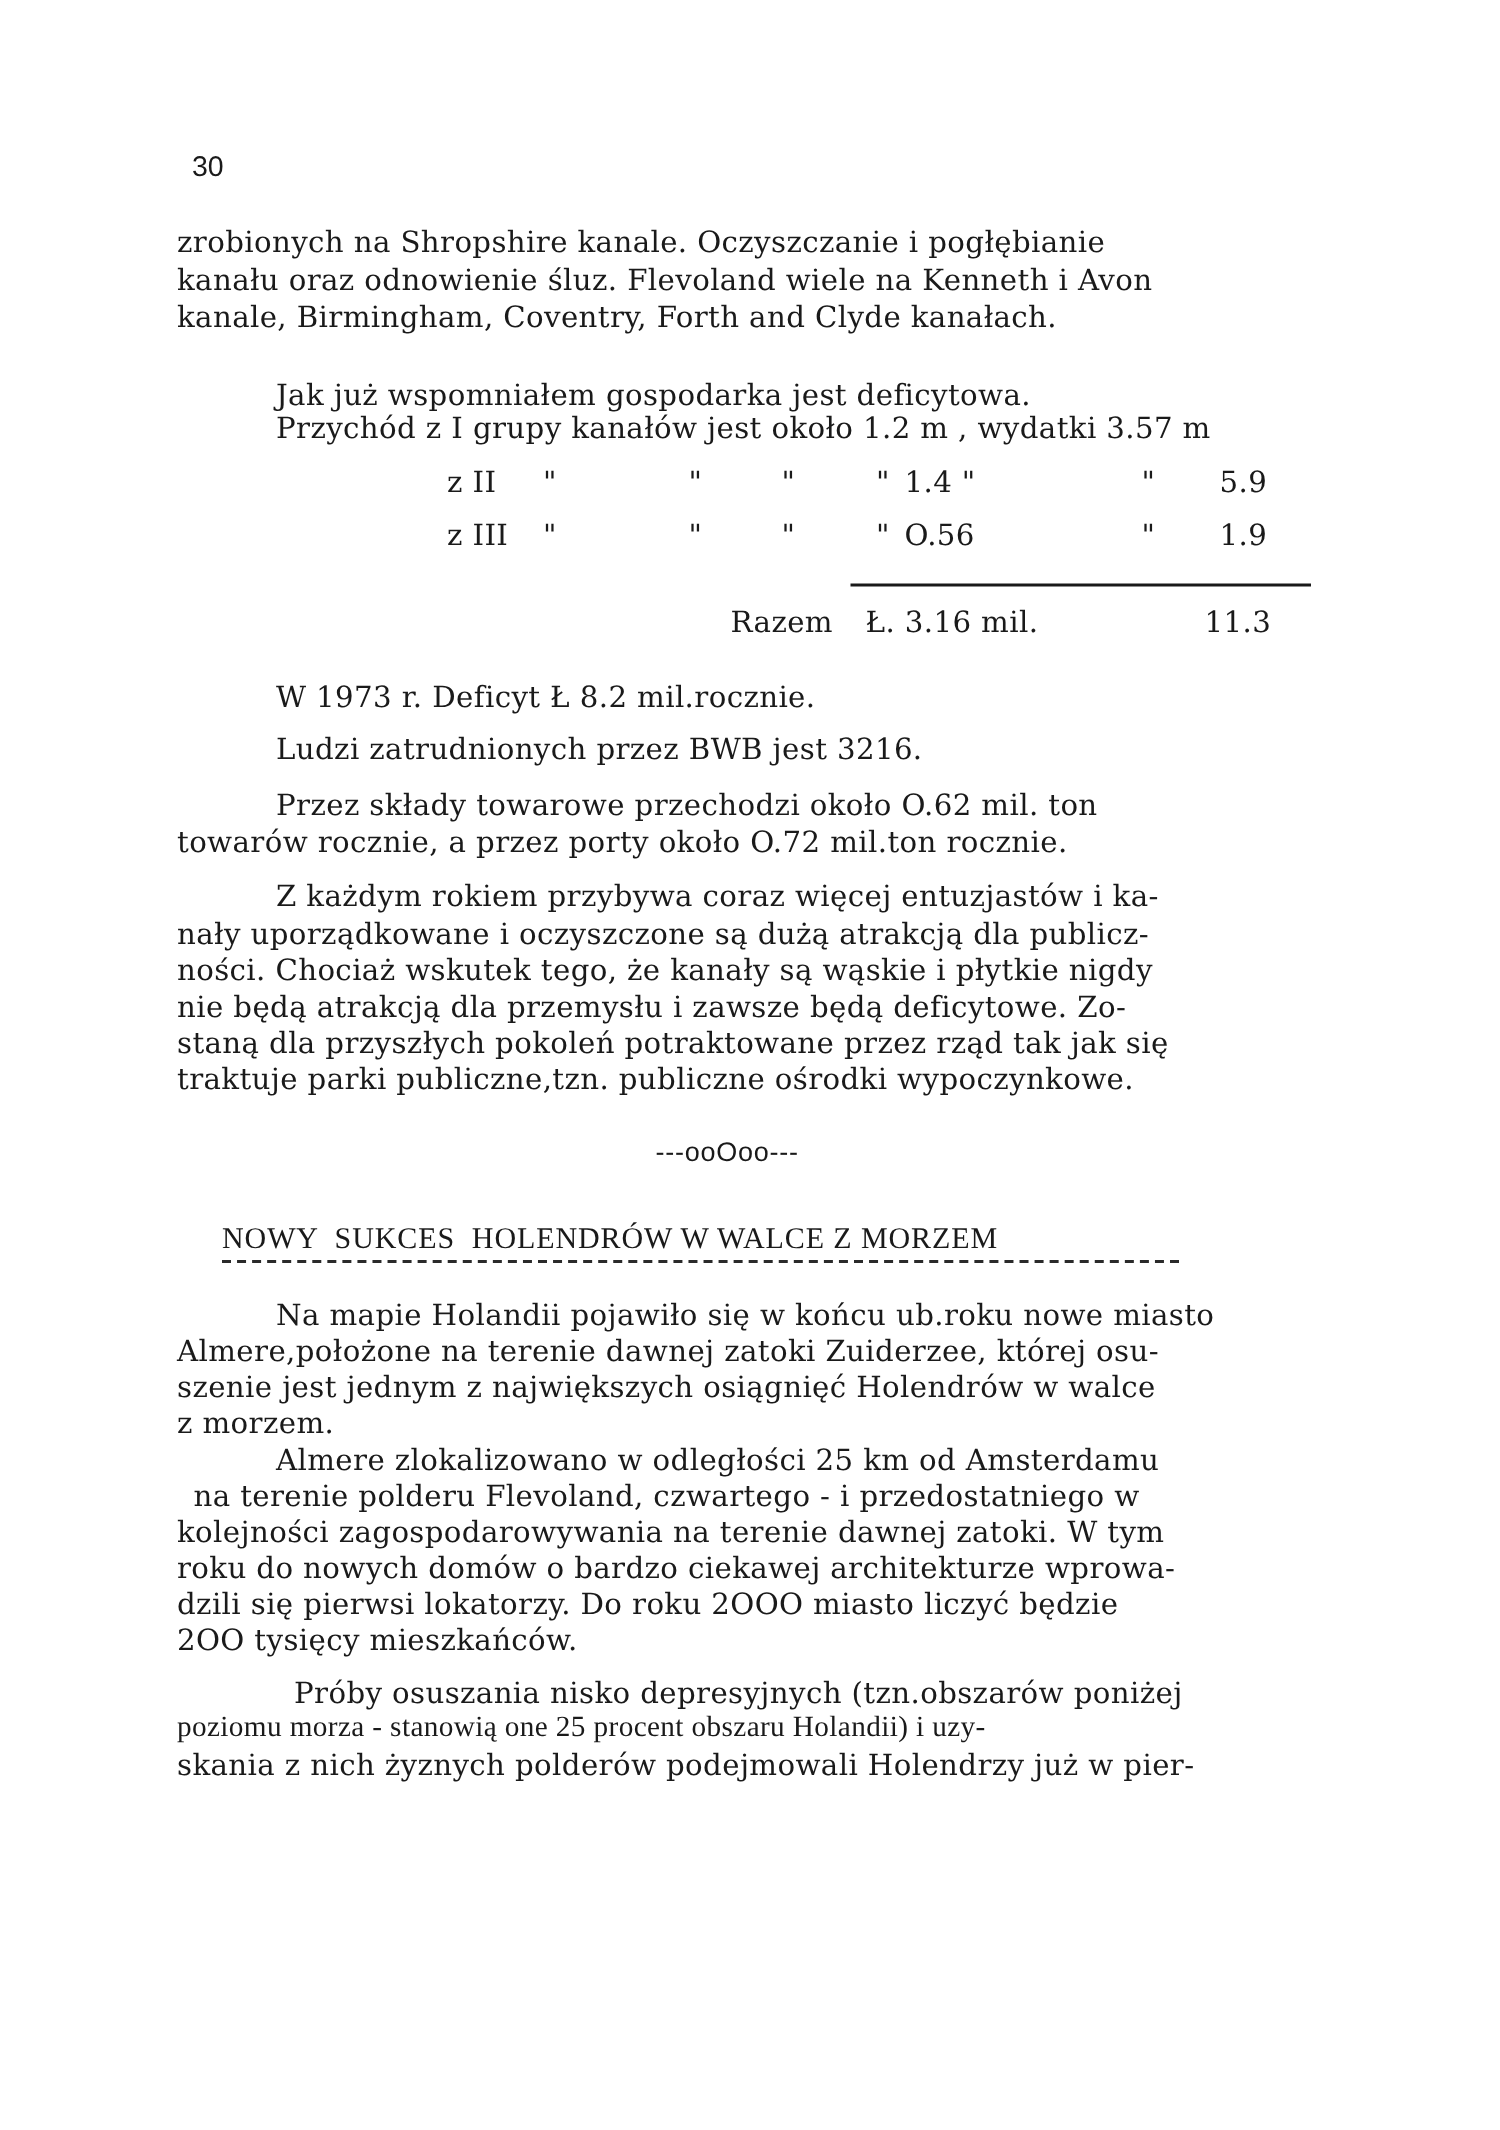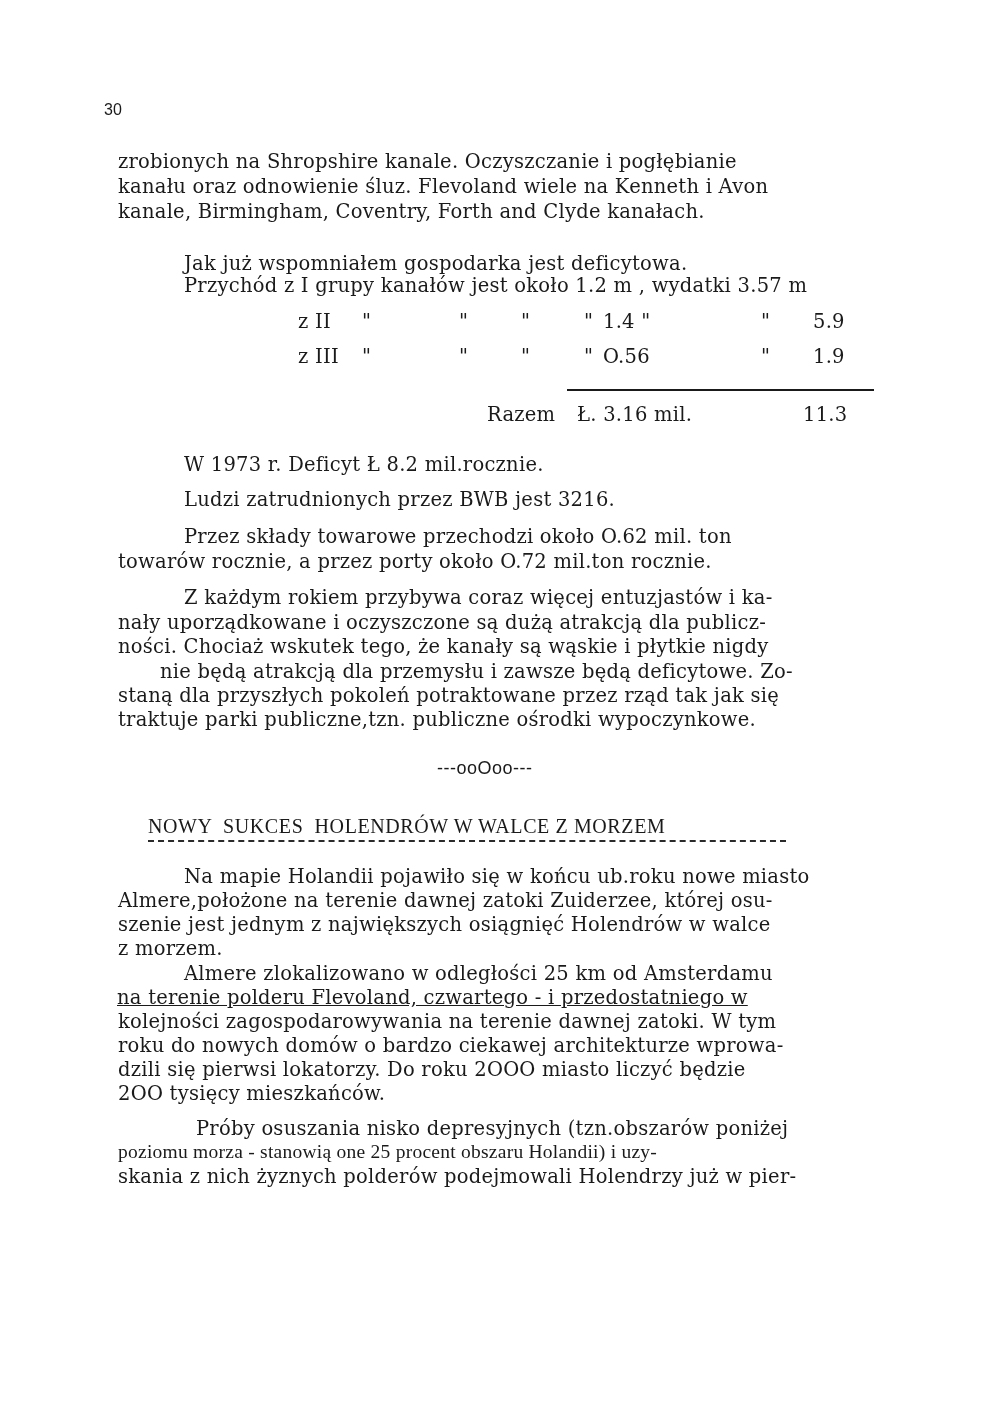--- a/index.html
+++ b/index.html
@@ -2,21 +2,21 @@
 <html><head>
 <meta charset="utf-8">
 <style>
   html, body { margin: 0; padding: 0; background: #ffffff; }
   body {
     width: 1000px; height: 1420px; position: relative; overflow: hidden;
     font-family: "DejaVu Serif", "Liberation Serif", serif;
     color: #1a1a1a;
   }
   .abs { position: absolute; white-space: nowrap; }
-  .page-num { left: 104px; top: 101px; font-size: 16px; font-family: "Liberation Sans", sans-serif; }
+  .page-num { left: 128px; top: 101px; font-size: 19px; font-family: "Liberation Sans", sans-serif; }
   .line { font-size: 19.5px; letter-spacing: 0.25px; }
   .rule { position: absolute; left: 567px; top: 389px; width: 307px; height: 2px; background: #1a1a1a; }
   .heading { left: 148px; top: 815px; font-size: 20px; letter-spacing: 0.6px; font-family: "Liberation Serif", serif; }
   .heading-underline { position: absolute; left: 148px; top: 840px; width: 638px; border-top: 2px dashed #2a2a2a; }
   .sep { left: 437px; top: 758px; font-size: 18px; font-family: "Liberation Sans", sans-serif; letter-spacing: 0.5px; }
 </style>
 </head>
 <body>
 
 <div class="abs page-num">30</div>
@@ -67,40 +67,40 @@
 <div class="abs line" style="left:184px;top:488px;">Ludzi zatrudnionych przez BWB jest 3216.</div>
 <div>
   <div class="abs line" style="left:184px;top:525px;">Przez składy towarowe przechodzi około O.62 mil. ton</div>
   <div class="abs line" style="left:118px;top:550px;">towarów rocznie, a przez porty około O.72 mil.ton rocznie.</div>
 </div>
 
 <div>
   <div class="abs line" style="left:184px;top:586px;">Z każdym rokiem przybywa coraz więcej entuzjastów i ka-</div>
   <div class="abs line" style="left:118px;top:611px;">nały uporządkowane i oczyszczone są dużą atrakcją dla publicz-</div>
   <div class="abs line" style="left:118px;top:635px;">ności. Chociaż wskutek tego, że kanały są wąskie i płytkie nigdy</div>
-  <div class="abs line" style="left:118px;top:660px;margin-left:42px;">nie będą atrakcją dla przemysłu i zawsze będą deficytowe. Zo-</div>
+  <div class="abs line" style="left:118px;top:660px;">nie będą atrakcją dla przemysłu i zawsze będą deficytowe. Zo-</div>
   <div class="abs line" style="left:118px;top:684px;">staną dla przyszłych pokoleń potraktowane przez rząd tak jak się</div>
   <div class="abs line" style="left:118px;top:708px;">traktuje parki publiczne,tzn. publiczne ośrodki wypoczynkowe.</div>
 </div>
 
 <div class="abs sep">---ooOoo---</div>
 
 <div class="abs heading" style="white-space:pre;">NOWY  SUKCES  HOLENDRÓW W WALCE Z MORZEM</div>
 <div class="heading-underline"></div>
 
 <div>
   <div class="abs line" style="left:184px;top:865px;text-align:center;">Na mapie Holandii pojawiło się w końcu ub.roku nowe miasto</div>
   <div class="abs line" style="left:118px;top:889px;">Almere,położone na terenie dawnej zatoki Zuiderzee, której osu-</div>
   <div class="abs line" style="left:118px;top:913px;">szenie jest jednym z największych osiągnięć Holendrów w walce</div>
   <div class="abs line" style="left:118px;top:937px;">z morzem.</div>
 </div>
 
 <div>
   <div class="abs line" style="left:184px;top:962px;">Almere zlokalizowano w odległości 25 km od Amsterdamu</div>
-  <div class="abs line" style="left:117px;top:986px;text-decoration:underline;">na terenie polderu Flevoland, czwartego - i przedostatniego w</div>
+  <div class="abs line" style="left:129px;top:986px;">na terenie polderu Flevoland, czwartego - i przedostatniego w</div>
   <div class="abs line" style="left:118px;top:1010px;">kolejności zagospodarowywania na terenie dawnej zatoki. W tym</div>
   <div class="abs line" style="left:118px;top:1034px;">roku do nowych domów o bardzo ciekawej architekturze wprowa-</div>
   <div class="abs line" style="left:118px;top:1058px;">dzili się pierwsi lokatorzy. Do roku 2OOO miasto liczyć będzie</div>
   <div class="abs line" style="left:118px;top:1082px;">2OO tysięcy mieszkańców.</div>
 </div>
 
 <div>
   <div class="abs line" style="left:196px;top:1117px;text-align:right;">Próby osuszania nisko depresyjnych (tzn.obszarów poniżej</div>
   <div class="abs line" style="left:118px;top:1141px;font-family:Liberation Serif, serif;">poziomu morza - stanowią one 25 procent obszaru Holandii) i uzy-</div>
   <div class="abs line" style="left:118px;top:1165px;">skania z nich żyznych polderów podejmowali Holendrzy już w pier-</div>

